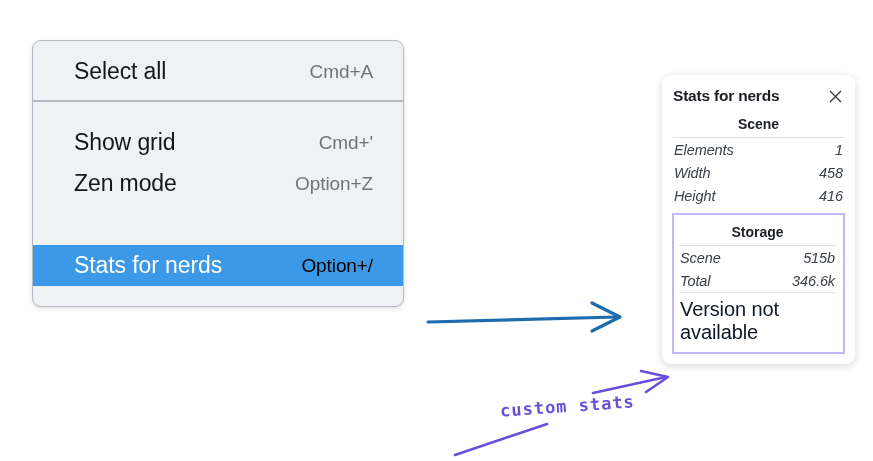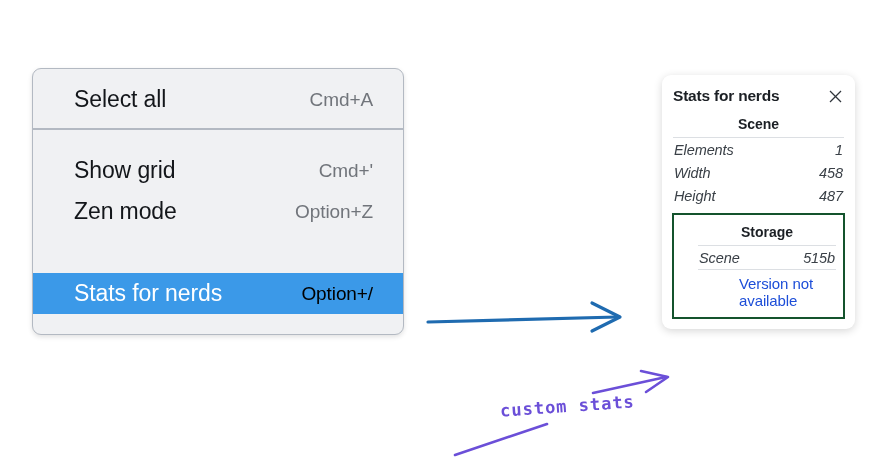--- a/index.html
+++ b/index.html
@@ -7,21 +7,21 @@
     width: 873px; height: 461px;
     background: #ffffff;
     font-family: "Liberation Sans", sans-serif;
     overflow: hidden;
   }
   #canvas { position: relative; width: 873px; height: 461px; }
 
   
   .context-menu {
     position: absolute;
-    left: 32px; top: 68px;
+    left: 32px; top: 40px;
     width: 372px;
     background: #f0f1f3;
     border: 1px solid #b3b9c2;
     border-radius: 9px;
     box-shadow: 0 2px 5px rgba(0,0,0,0.12);
     overflow: hidden;
   }
   .menu-section { padding: 20px 0; }
   .menu-section.first { padding: 10px 0 8px 0; }
   .menu-divider { height: 2px; background: #b3b9c2; }
@@ -93,31 +93,30 @@
     align-items: baseline;
     padding: 4px 2px 3px 2px;
     font-size: 14.5px;
     color: #3a4047;
     font-style: italic;
   }
   .stat-row .k { letter-spacing: -0.1px; }
   .stat-row .v { letter-spacing: -0.1px; }
   .version-text {
     padding: 5px 2px 2px 2px;
-    font-size: 15px;
-    color: #1d4ed8;
+    font-size: 20px;
+    color: #0f172a;
     letter-spacing: -0.1px;
-    margin-left: 40px;
   }
 
   
   .custom-box {
-    border: 2px solid #14532d;
+    border: 2px solid #c4b5fd;
     margin: 6px 0 0 0;
-    padding: 0 6px 6px 23px;
+    padding: 0 6px 6px 4px;
   }
 
   
   .anno { position: absolute; pointer-events: none; }
   .anno-text {
     position: absolute;
     left: 500px; top: 396px;
     font-family: "DejaVu Sans Mono", monospace;
     font-size: 17px;
     font-weight: bold;
@@ -179,30 +178,34 @@
     <div class="stat-row">
       <span class="k">Elements</span>
       <span class="v">1</span>
     </div>
     <div class="stat-row">
       <span class="k">Width</span>
       <span class="v">458</span>
     </div>
     <div class="stat-row">
       <span class="k">Height</span>
-      <span class="v">487</span>
+      <span class="v">416</span>
     </div>
 
     <div class="custom-box">
       <div class="section-heading">Storage</div>
       <div class="hr"></div>
       <div class="stat-row">
         <span class="k">Scene</span>
         <span class="v">515b</span>
       </div>
+      <div class="stat-row">
+        <span class="k">Total</span>
+        <span class="v">346.6k</span>
+      </div>
 
       <div class="hr"></div>
       <div class="version-text">Version not available</div>
     </div>
 
   </div>
 
   <svg class="anno" style="left:0; top:0;" width="873" height="461">
 
     <g>

